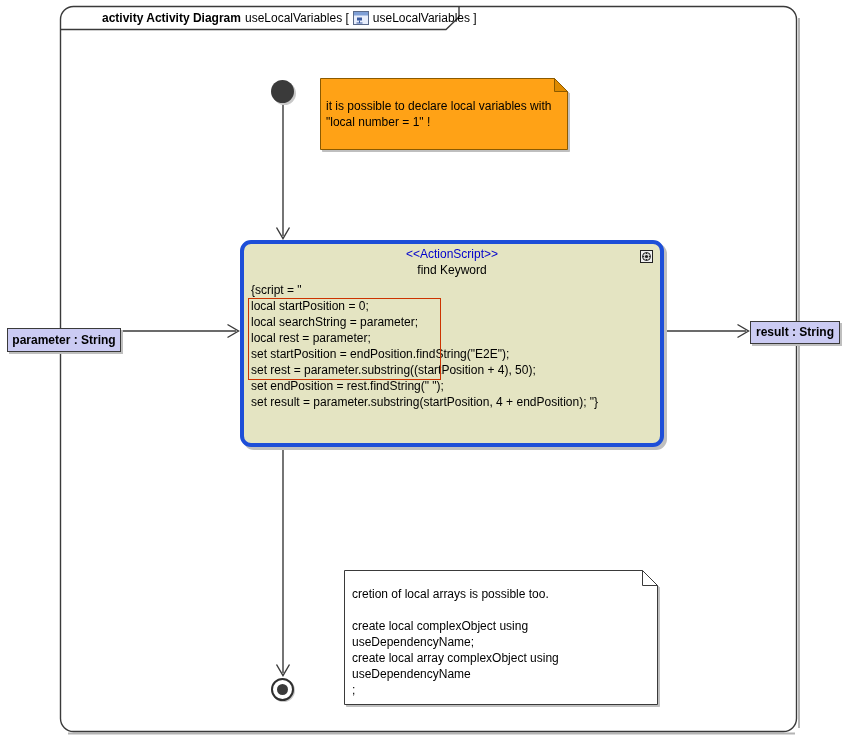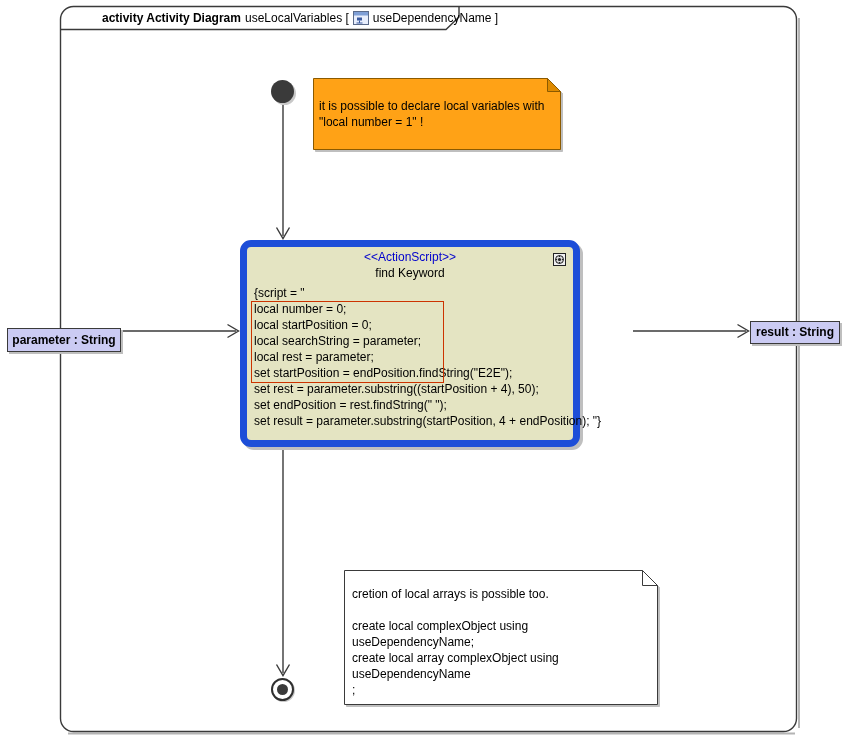--- a/index.html
+++ b/index.html
@@ -5,22 +5,22 @@
   html,body{margin:0;padding:0;background:#fff;}
   .canvas{position:relative;width:854px;height:748px;background:#ffffff;
           font-family:"Liberation Sans",sans-serif;overflow:hidden;color:#000;}
   .abs{position:absolute;}
   svg.overlay{position:absolute;left:0;top:0;pointer-events:none;}
   .txt-line{font-size:12px;line-height:16px;min-height:16px;white-space:nowrap;}
   
   .frame-title{left:66px;top:9px;height:18px;display:flex;align-items:center;gap:4px;font-size:12px;margin-left:36px;}
   .frame-title .bold{font-weight:bold;}
   
-  .action-node{left:240px;top:240px;width:340px;height:207px;background:#E4E4C2;
-               border:7px solid #1d4ed8;border-radius:11px;box-shadow:3px 3px 0 #bfbfbf;box-sizing:border-box;}
+  .action-node{left:240px;top:240px;width:424px;height:207px;background:#E4E4C2;
+               border:4px solid #1d4ed8;border-radius:11px;box-shadow:3px 3px 0 #bfbfbf;box-sizing:border-box;}
   .action-stereotype{left:0;top:3px;width:100%;text-align:center;font-size:12px;color:#0000CC;}
   .action-name{left:0;top:19px;width:100%;text-align:center;font-size:12px;font-weight:normal;}
   .script-block{left:7px;top:38px;}
   .highlight-rect{left:4px;top:54px;width:193px;height:82px;border:1px solid #CC3300;box-sizing:border-box;}
   .behavior-icon{right:7px;top:6px;width:13px;height:13px;}
   
   .pin{background:#CBCBF3;border:1px solid #3a3a3a;box-shadow:2px 2px 0 #bfbfbf;
        font-size:12px;font-weight:bold;text-align:center;box-sizing:border-box;}
   .pin-param{left:7px;top:328px;width:114px;height:24px;line-height:22px;}
   .pin-result{left:750px;top:321px;width:90px;height:23px;line-height:21px;}
@@ -69,26 +69,26 @@
 
   <div class="abs frame-title">
     <span class="bold">activity Activity Diagram</span>
     <span>useLocalVariables [</span>
     <svg width="16" height="15">
       <rect x="0.5" y="0.5" width="15" height="13" fill="#e8eefc" stroke="#5a6a8a"></rect>
       <rect x="1" y="1" width="14" height="3.5" fill="#7f9fd6"></rect>
       <rect x="4" y="6.5" width="5" height="3" fill="#3a5aa0"></rect>
       <path d="M6.5,9.5 L6.5,12 M3.5,12 L9.5,12" stroke="#3a5aa0" fill="none"></path>
     </svg>
-    <span>useDependencyName ]</span>
+    <span>useLocalVariables ]</span>
   </div>
 
   <div class="abs initial-node"></div>
 
-  <div class="abs" style="left:313px;top:78px;width:248px;height:60px;">
+  <div class="abs" style="left:320px;top:78px;width:248px;height:60px;">
     <svg class="note-shape" width="248" height="72">
       <path d="M0.5,0.5 L234.5,0.5 L247.5,13.5 L247.5,71.5 L0.5,71.5 Z" fill="#FFA216" stroke="#8B5A00"></path>
       <path d="M234.5,0.5 L234.5,13.5 L247.5,13.5 Z" fill="#DE8A00" stroke="#8B5A00"></path>
     </svg>
     <div class="abs note-text" style="left:6px;top:20px;">
       <div class="txt-line">it is possible to declare local variables with</div>
       <div class="txt-line">"local number = 1" !</div>
     </div>
   </div>
 
@@ -96,21 +96,20 @@
     <div class="abs action-stereotype">&lt;&lt;ActionScript&gt;&gt;</div>
     <div class="abs action-name">find Keyword</div>
     <svg class="abs behavior-icon" width="13" height="13">
       <rect x="0.5" y="0.5" width="12" height="12" fill="#f0f0f0" stroke="#222"></rect>
       <circle cx="6.5" cy="6.5" r="4" fill="#d8d8d8" stroke="#222"></circle>
       <circle cx="6.5" cy="6.5" r="1.6" fill="#222"></circle>
       <path d="M6.5,2.5 L6.5,4 M6.5,9 L6.5,10.5 M2.5,6.5 L4,6.5 M9,6.5 L10.5,6.5" stroke="#222"></path>
     </svg>
     <div class="abs script-block">
       <div class="txt-line">{script = "</div>
-      <div class="txt-line">local number = 0;</div>
       <div class="txt-line">local startPosition = 0;</div>
       <div class="txt-line">local searchString = parameter;</div>
       <div class="txt-line">local rest = parameter;</div>
       <div class="txt-line">set startPosition = endPosition.findString("E2E");</div>
       <div class="txt-line">set rest = parameter.substring((startPosition + 4), 50);</div>
       <div class="txt-line">set endPosition = rest.findString(" ");</div>
       <div class="txt-line">set result = parameter.substring(startPosition, 4 + endPosition); "}</div>
     </div>
     <div class="abs highlight-rect"></div>
   </div>

